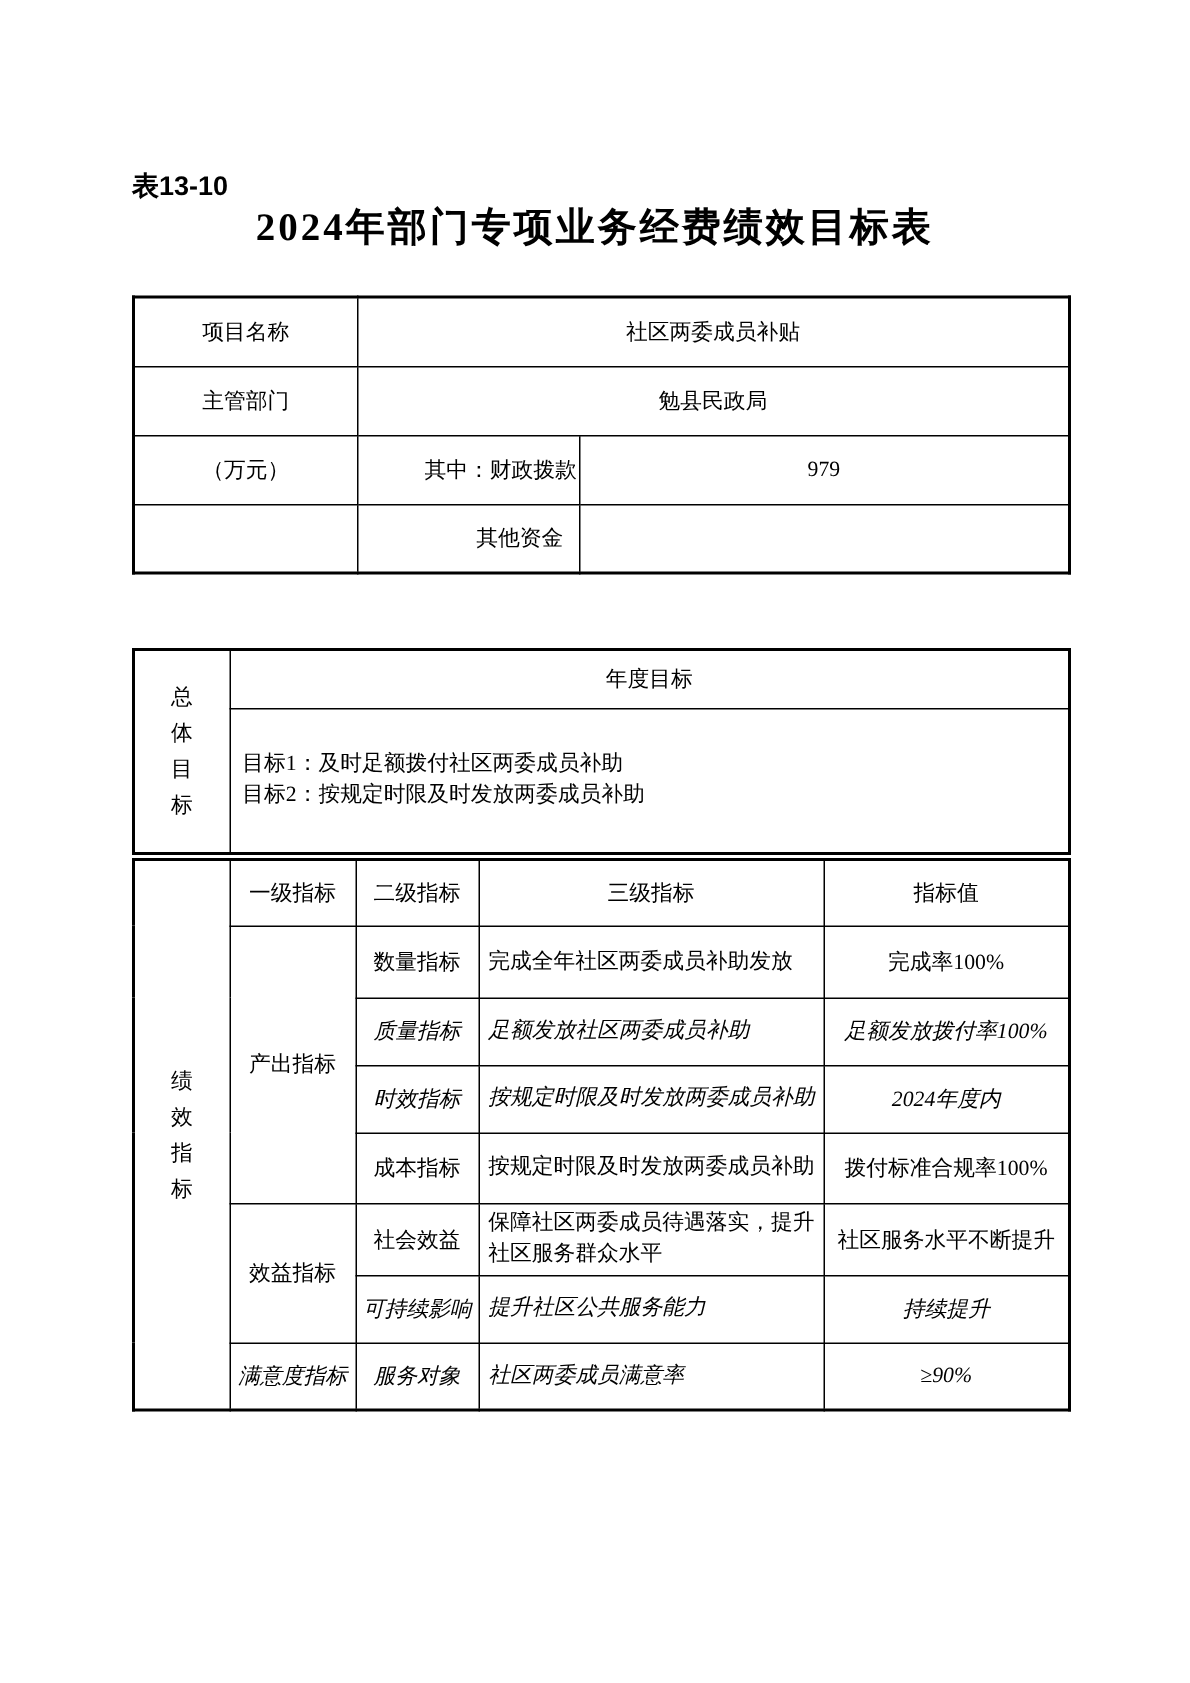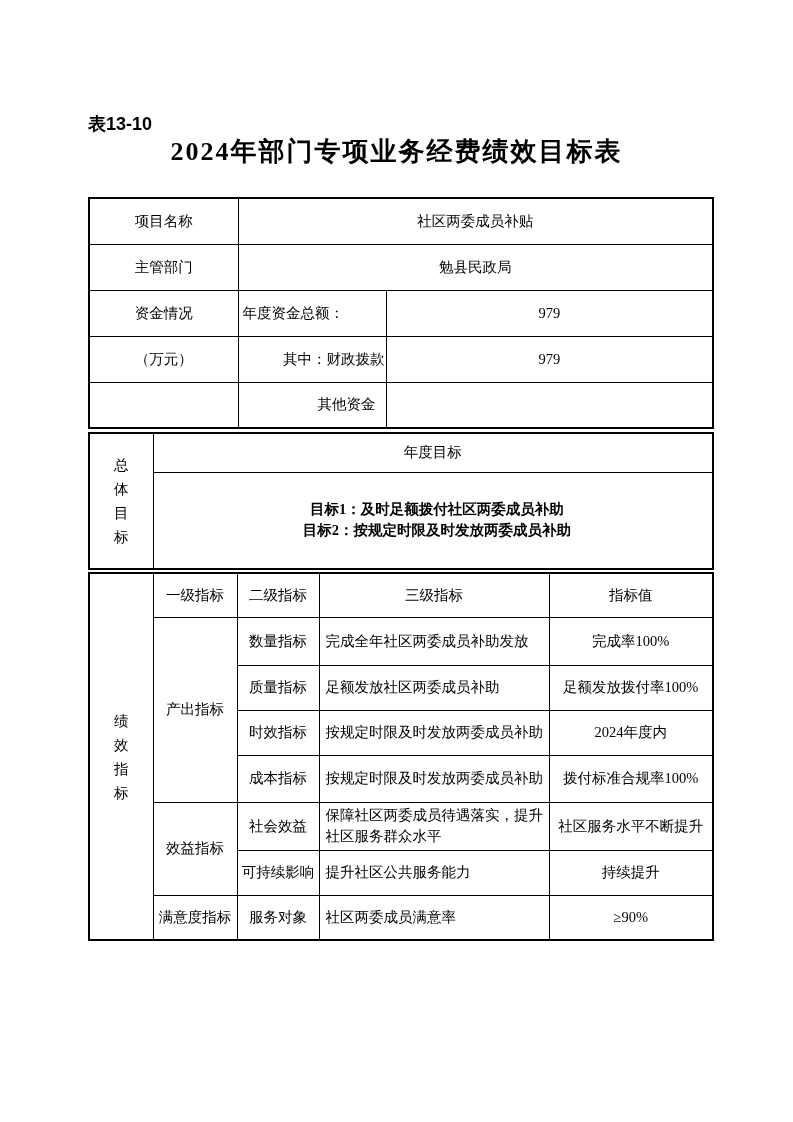--- a/index.html
+++ b/index.html
@@ -34,28 +34,28 @@
     overflow: hidden;
   }
   .tbl-info { top: 197px; }
   .tbl-goal { top: 432px; }
   .tbl-ind  { top: 572px; }
   .r46 { height: 46px; }
   .r39 { height: 39px; }
   .r97 { height: 97px; }
   .r44 { height: 44px; }
   .r48 { height: 48px; }
-  .r45 { height: 45px; }
+  .r45 { height: 45px; font-style: italic; }
   .r47 { height: 47px; }
   td.c { text-align: center; }
   td.lft { text-align: left; padding-left: 4px; }
   td.rgt { text-align: right; padding-right: 1px; }
   td.rgt-pad { text-align: right; padding-right: 10px; }
   td.l3 { text-align: left; padding-left: 6px; white-space: pre; line-height: 21px; }
-  td.goals-cell { text-align: center; padding-left: 8px; font-weight: bold; }
+  td.goals-cell { text-align: left; padding-left: 8px; }
   .goals-cell .goal-line { line-height: 21px; white-space: nowrap; }
   td.vert { text-align: center; }
   td.vert span {
     display: inline-block; width: 16px;
     word-break: break-all; line-height: 24px;
     font-size: 14.5px; text-align: center;
   }
 </style>
 </head>
 <body>
@@ -70,25 +70,20 @@
       <col style="width:327px">
     </colgroup>
   <tbody>
     <tr class="r46">
       <td class="c">项目名称</td>
       <td class="c" colspan="2">社区两委成员补贴</td>
     </tr>
     <tr class="r46">
       <td class="c">主管部门</td>
       <td class="c" colspan="2">勉县民政局</td>
-    </tr>
-    <tr class="r46">
-      <td class="c">资金情况</td>
-      <td class="lft">年度资金总额：</td>
-      <td class="c">979</td>
     </tr>
     <tr class="r46">
       <td class="c">（万元）</td>
       <td class="rgt">其中：财政拨款</td>
       <td class="c">979</td>
     </tr>
     <tr class="r46">
       <td class="c"></td>
       <td class="rgt-pad">其他资金</td>
       <td class="c"></td>

